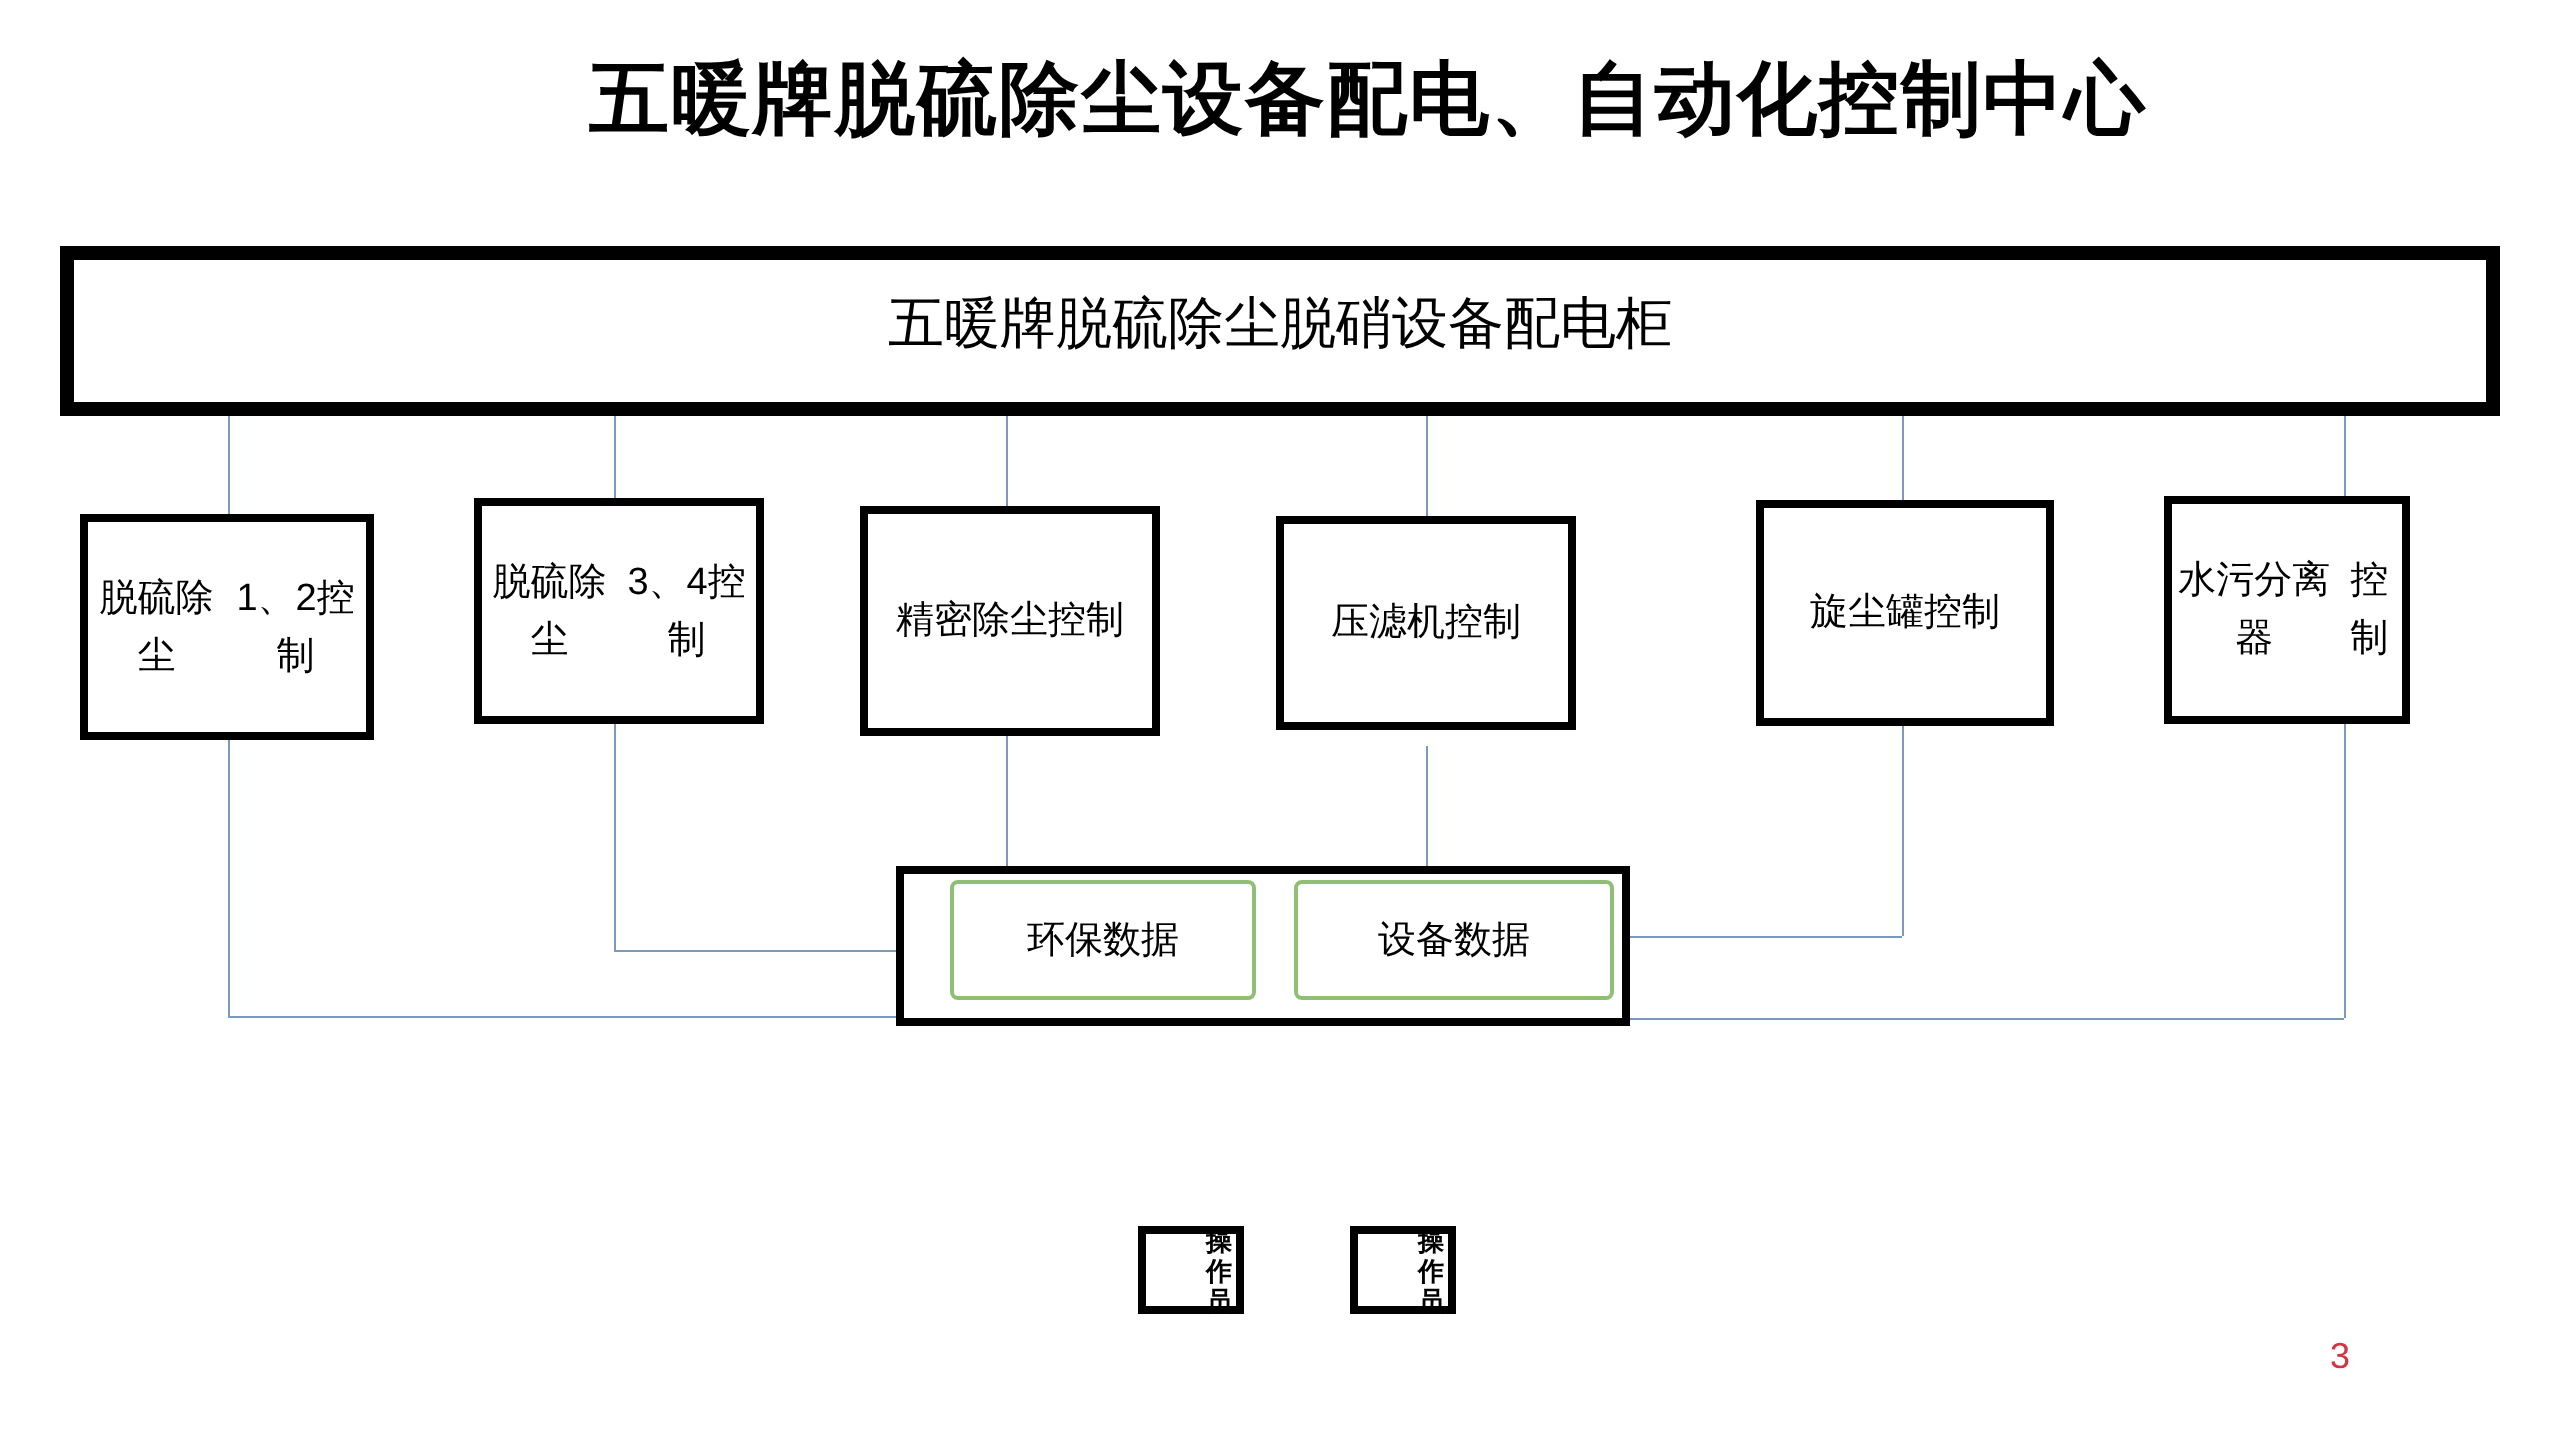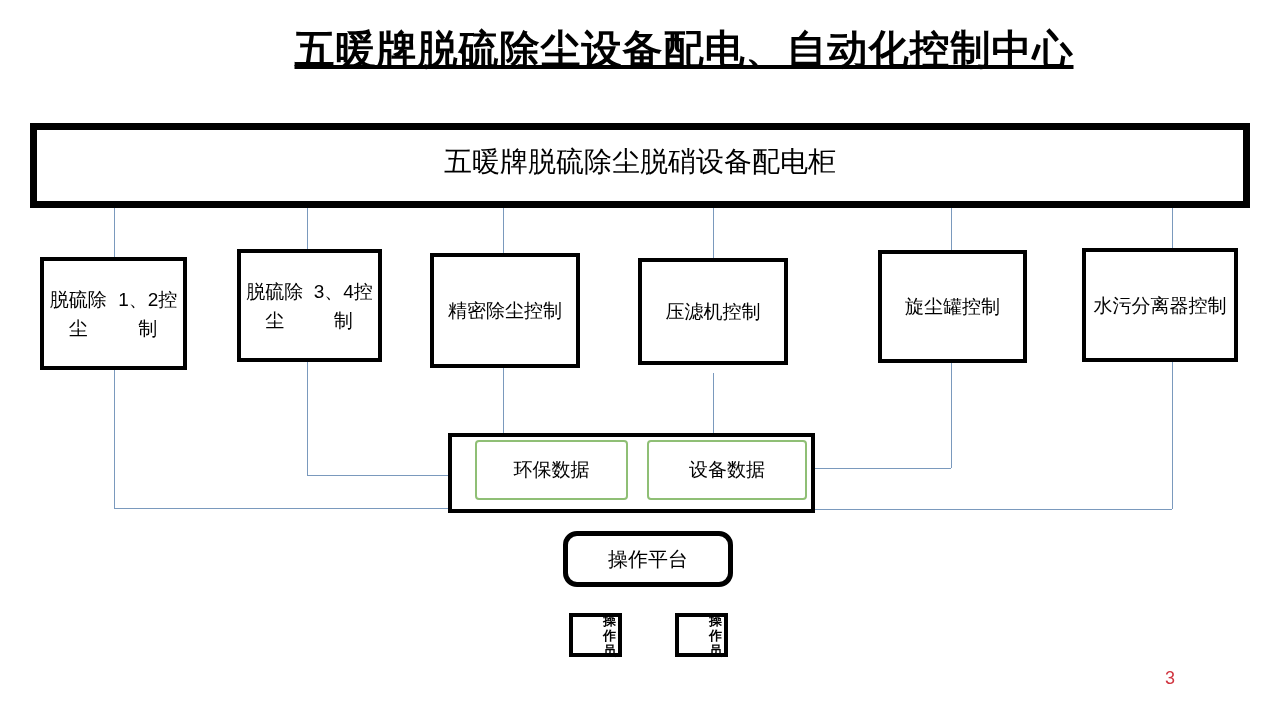--- a/index.html
+++ b/index.html
@@ -2,21 +2,21 @@
 <html style="--connector: #7a99bd; --green: #8fbf75; --pagenum: #d03540;"><head>
 <meta charset="utf-8">
 <style>
   html,body{margin:0;padding:0;background:#fff;}
   .slide{
     position:relative;width:1280px;height:720px;background:#ffffff;
     font-family:"Liberation Sans","DejaVu Sans",sans-serif;color:#000;overflow:hidden;
   }
   .title{
     position:absolute;top:22px;left:0;width:1280px;text-align:center;
-    font-size:40px;font-weight:bold;text-indent:88px;letter-spacing:1px;white-space:nowrap;text-decoration:underline;
+    font-size:40px;font-weight:bold;text-indent:88px;letter-spacing:1px;white-space:nowrap;
   }
   .main-box{
     position:absolute;left:30px;top:123px;width:1220px;height:85px;
     border:7px solid #000;box-sizing:border-box;background:#fff;
     display:flex;align-items:center;justify-content:center;
     font-size:28px;padding-bottom:8px;
   }
   .ctrl{
     position:absolute;border:4px solid #000;box-sizing:border-box;background:#fff;
     display:flex;flex-direction:row;align-items:center;justify-content:center;
@@ -78,21 +78,21 @@
     <div>控制</div>
   </div>
   <div class="ctrl" style="left:638px;top:258px;width:150px;height:107px">
     <div>压滤机</div>
     <div>控制</div>
   </div>
   <div class="ctrl" style="left:878px;top:250px;width:149px;height:113px">
     <div>旋尘罐</div>
     <div>控制</div>
   </div>
-  <div class="ctrl" style="left:1082px;top:248px;width:156px;height:114px">
+  <div class="ctrl" style="left:1082px;top:248px;width:123px;height:114px">
     <div>水污分离器</div>
     <div>控制</div>
   </div>
 
   <div class="vline" style="left:114px;top:370px;height:138px"></div>
   <div class="hline" style="left:114px;top:508px;width:334px"></div>
 
   <div class="vline" style="left:307px;top:362px;height:113px"></div>
   <div class="hline" style="left:307px;top:475px;width:183px"></div>
 
@@ -107,23 +107,20 @@
   <div class="hline" style="left:815px;top:509px;width:357px"></div>
 
   <div class="data-outer"></div>
   <div class="pill" style="left:475px;top:440px;width:153px;height:60px">
     <span>环保数据</span>
   </div>
   <div class="pill" style="left:647px;top:440px;width:160px;height:60px">
     <span>设备数据</span>
   </div>
 
-  <div class="platform">
-    <span>操作平台</span>
-  </div>
 
   <div class="operator" style="left:569px;top:613px">
     <span>操作员</span>
   </div>
   <div class="operator" style="left:675px;top:613px">
     <span>操作员</span>
   </div>
 
   <div class="page-num">3</div>
 

